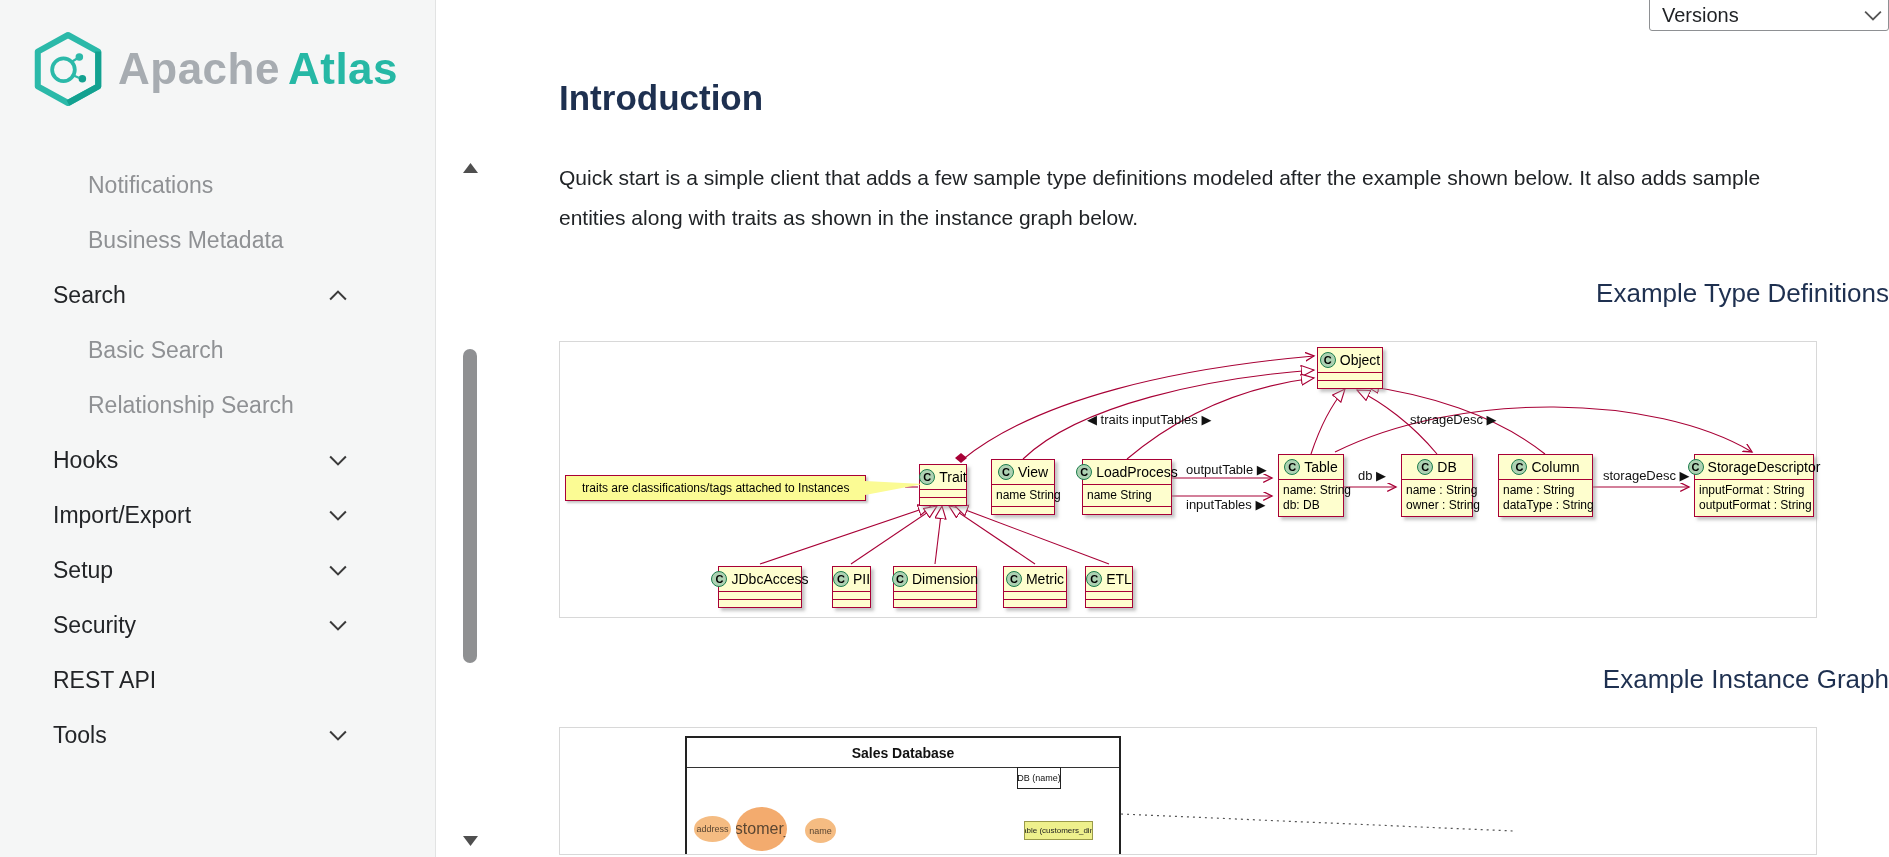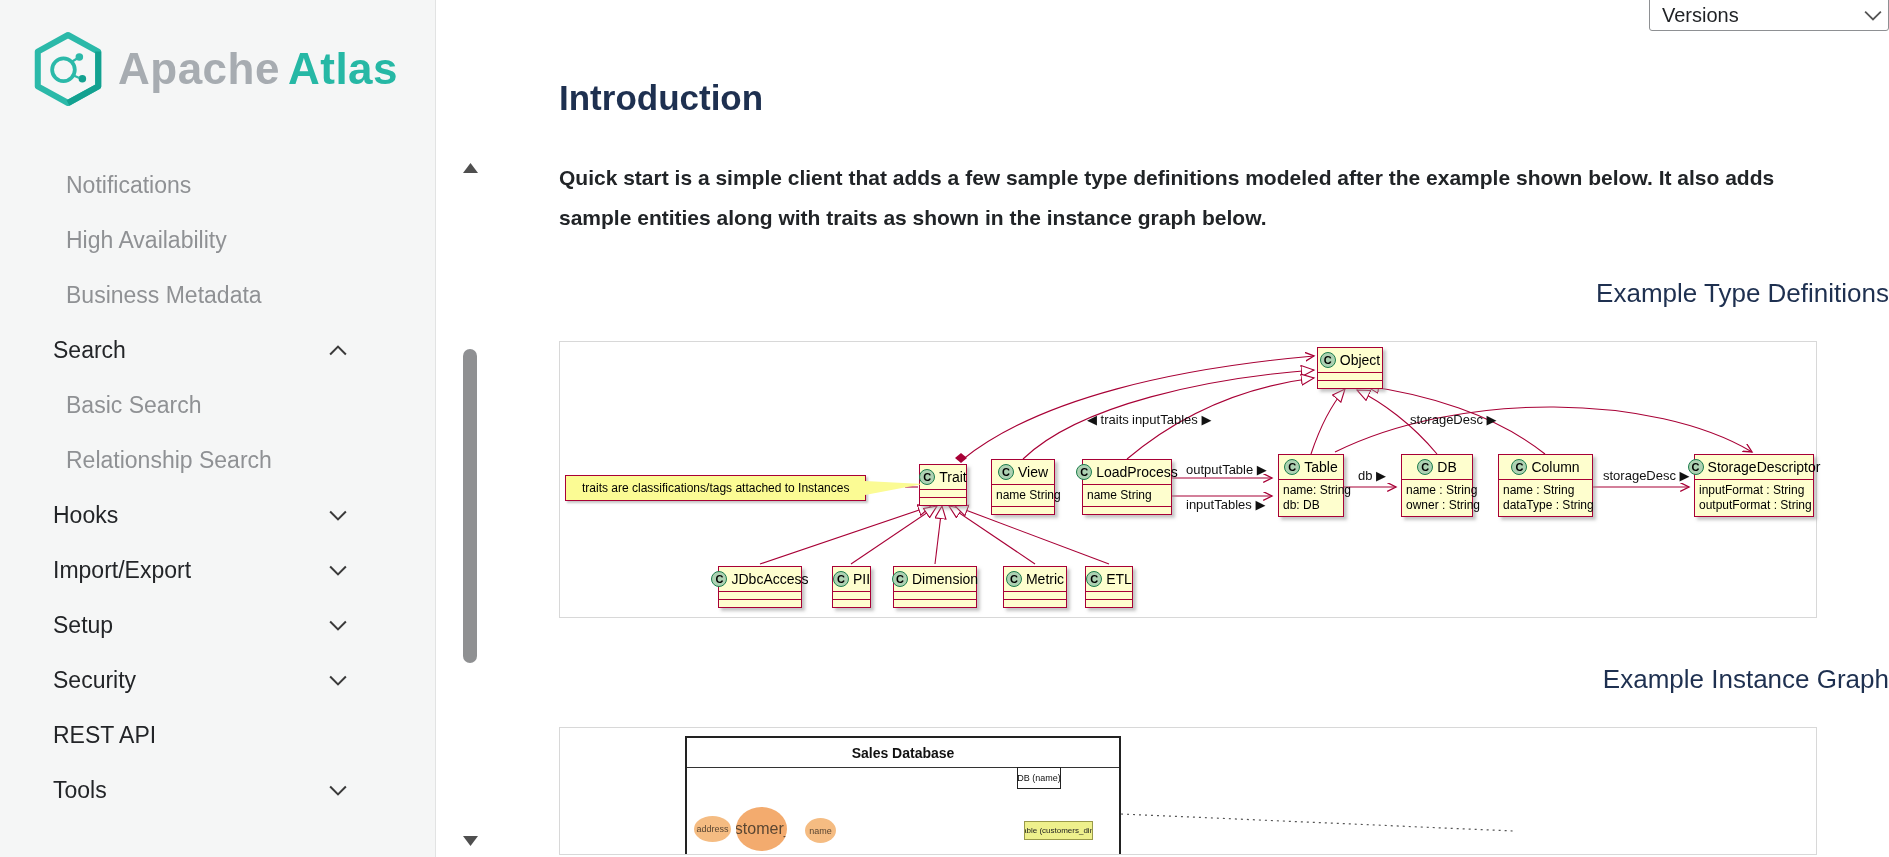--- a/index.html
+++ b/index.html
@@ -12,41 +12,41 @@
     background: #f5f6f6; border-right: 1px solid #e2e3e3; }
   .logo { display: flex; align-items: center; gap: 16px; padding: 30px 0 0 34px; }
   .logo-icon { width: 68px; height: 78px; flex: 0 0 auto; }
   .brand { font-size: 44px; font-weight: bold; letter-spacing: .5px; white-space: nowrap; }
   .brand-prefix { color: #a7acb1; }
   .brand-suffix { color: #26b8a5; margin-left: 8px; }
 
   .menu { position: absolute; top: 158px; left: 0; right: 0; }
   .mi { height: 55px; display: flex; align-items: center; padding-right: 88px;
     font-size: 23px; cursor: pointer; }
-  .mi.sub { padding-left: 66px; color: #8f9194; }
+  .mi.sub { padding-left: 88px; color: #8f9194; }
   .mi.top { padding-left: 53px; color: #232528; }
   .chev { margin-left: auto; display: flex; align-items: center; }
   .chev svg { width: 18px; height: 11px; }
 
   .sb-up, .sb-down { position: absolute; left: 463px; width: 15px; height: 12px; }
   .sb-up { top: 160px; } .sb-down { top: 833px; }
   .sb-thumb { position: absolute; left: 463px; top: 349px; width: 14px; height: 314px;
     background: #8f9092; border-radius: 7px; }
 
   
   .main { position: absolute; left: 481px; top: 0; right: 0; bottom: 0;
     padding: 78px 0 0 78px; }
   .versions { position: absolute; top: -6px; right: 0; width: 240px; height: 37px;
     background: #fff; border: 1px solid #8e9093; border-radius: 3px;
     display: flex; align-items: center; padding: 6px 6px 0 12px;
     font-size: 20px; color: #1f2124; cursor: pointer; }
   .versions svg { margin-left: auto; width: 18px; height: 11px; }
 
   h1 { font-size: 35px; font-weight: 700; color: #1e3050; margin: 0 0 40px; }
-  .intro { font-size: 21px; line-height: 40px; color: #212427; width: 1272px; margin: 0 0 40px; font-weight: bold; }
+  .intro { font-size: 21px; line-height: 40px; color: #212427; width: 1272px; margin: 0 0 40px; }
   h2 { font-size: 26px; font-weight: 400; color: #1e3050; margin: 0 0 32px; text-align: right; }
 
   .diagram { width: 1258px; border: 1px solid #d8d8d8; background: #fff; position: relative; }
   #d1 { height: 277px; margin-bottom: 46px; }
   #d2 { height: 128px; overflow: hidden; }
   .dsvg { position: absolute; left: 0; top: 0; }
 
   
   .uml { position: absolute; background: #FEFECE; border: 1px solid #A80036;
     box-shadow: 3px 3px 3px rgba(150,150,150,.55); }
@@ -96,23 +96,20 @@
       <circle cx="64" cy="63" r="5" fill="#13a190"></circle>
       <line x1="49" y1="41" x2="57" y2="36" stroke="#2bb9a9" stroke-width="3"></line>
       <line x1="51" y1="58" x2="60" y2="62" stroke="#2bb9a9" stroke-width="3"></line>
     </svg>
     <div class="brand"><span class="brand-prefix">Apache</span><span class="brand-suffix">Atlas</span></div>
   </div>
 
   <nav class="menu">
     <div class="mi sub">
         <span>Notifications</span>
-      </div>
-    <div class="mi sub">
-        <span>High Availability</span>
       </div>
     <div class="mi sub">
         <span>Business Metadata</span>
       </div>
     <div class="mi top">
       <span>Search</span>
       <span class="chev">
           <svg viewBox="0 0 16 9">
             <polyline points="1,8 8,1 15,8" fill="none" stroke="#3a3a3a" stroke-width="1.8"></polyline>
           </svg>

